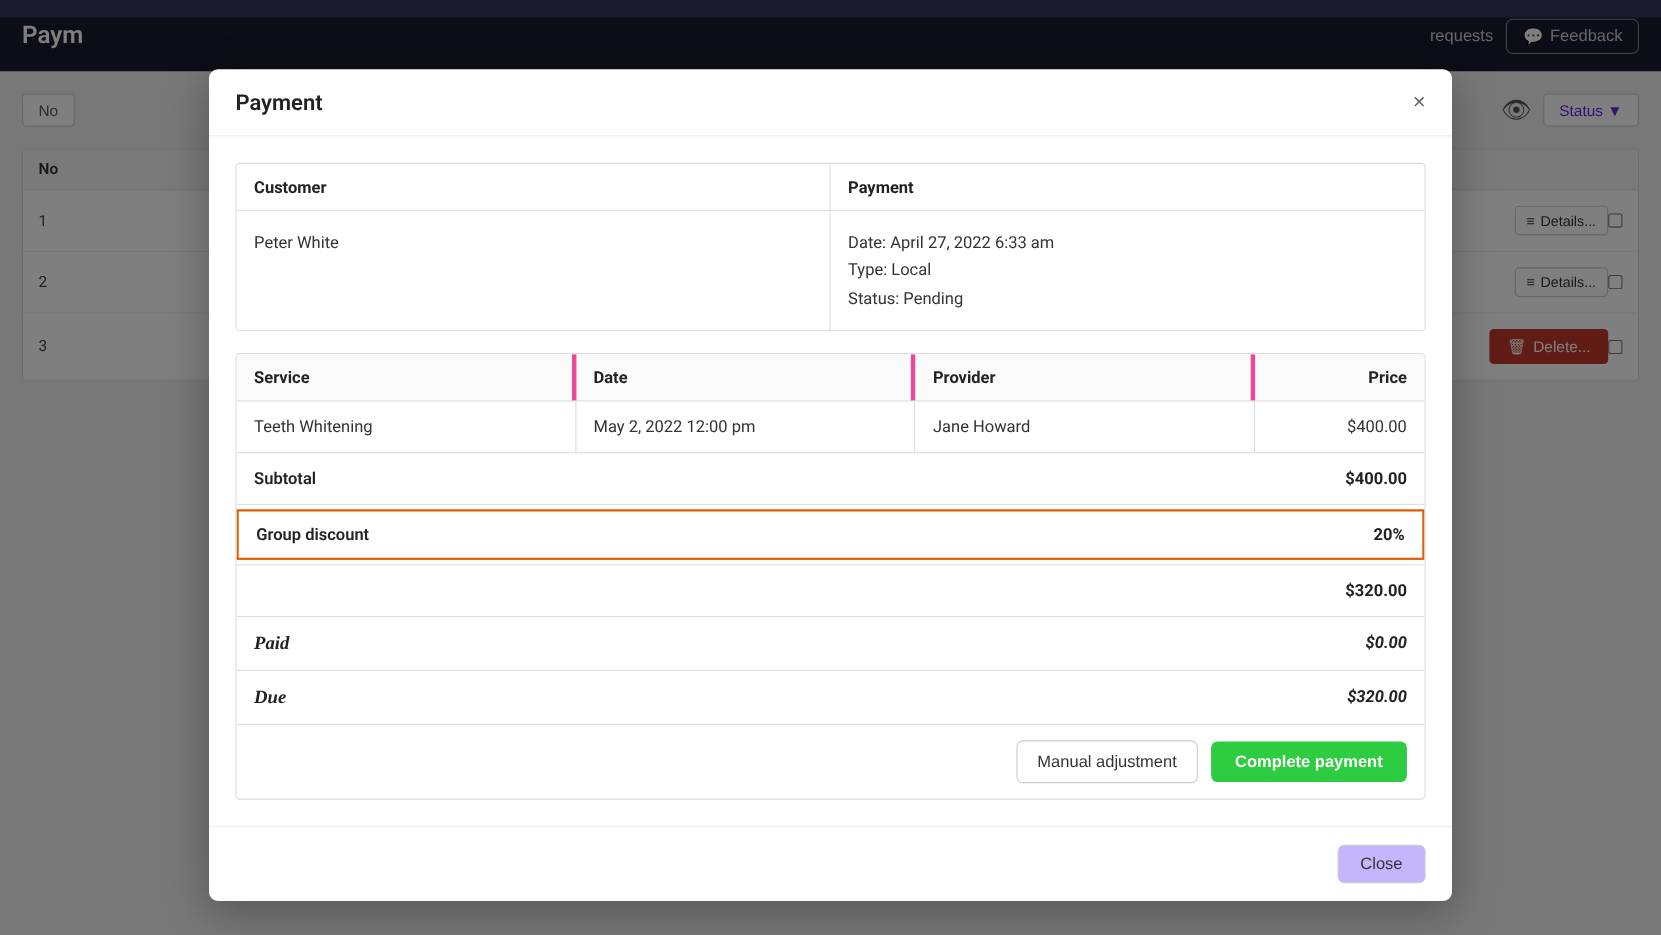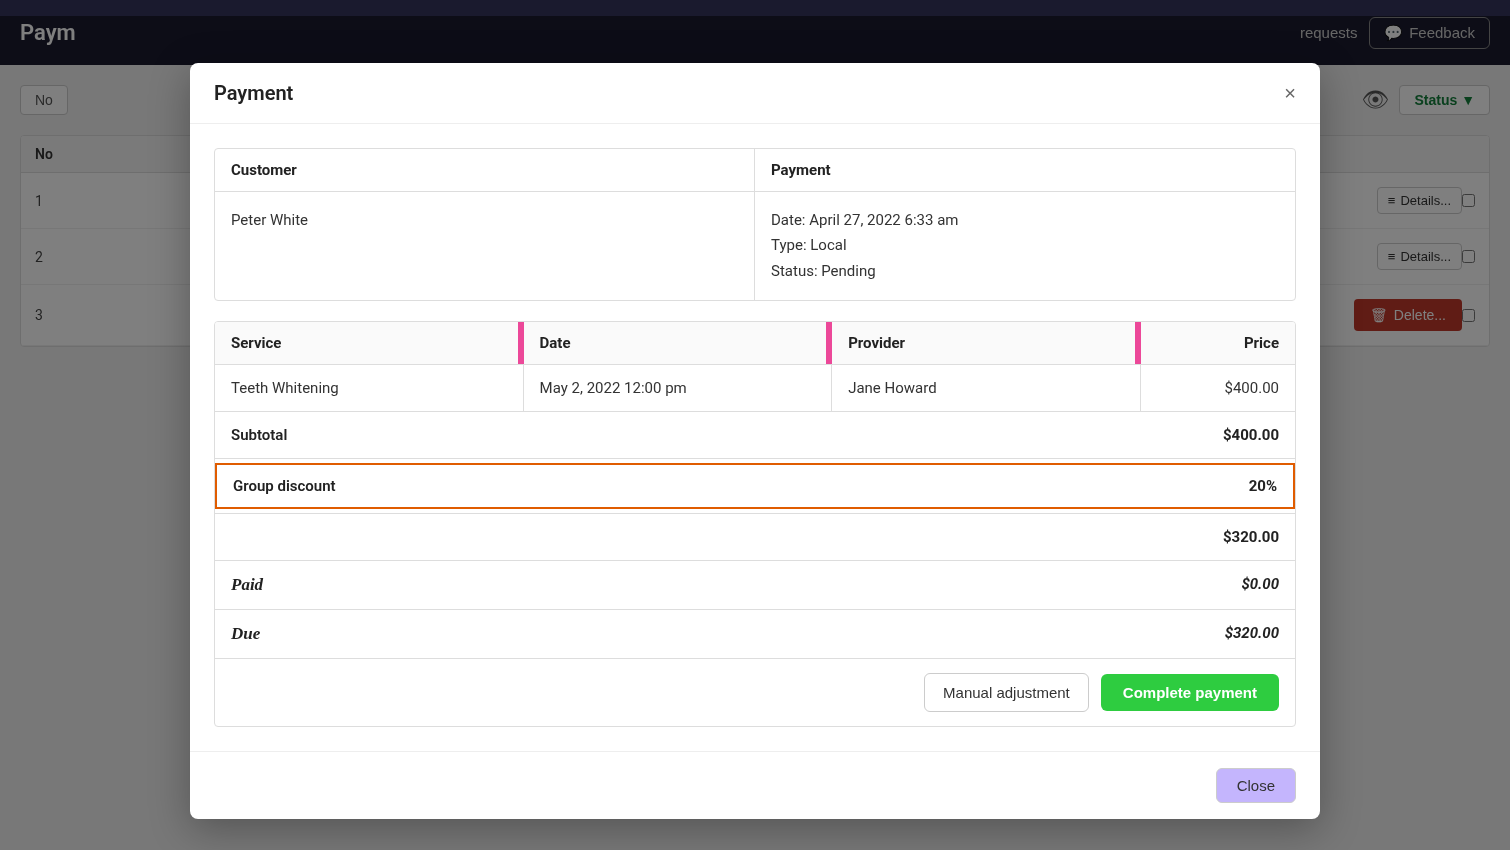--- a/index.html
+++ b/index.html
@@ -99,23 +99,22 @@
       color: #555;
       font-size: 22px;
     }
 
     .bg-status-dropdown {
       background: white;
       border: 1px solid #ccc;
       border-radius: 4px;
       padding: 6px 14px;
       font-size: 14px;
-      color: #15803d;
-      cursor: pointer;
-      font-weight: bold;
+      color: #6d28d9;
+      cursor: pointer;
     }
 
     .bg-table {
       background: white;
       border-radius: 4px;
       border: 1px solid #ddd;
       overflow: hidden;
     }
 
     .bg-table-header {
@@ -272,21 +271,21 @@
       grid-template-columns: 2fr 2fr 2fr 1fr;
       border-bottom: 1px solid #ddd;
       background: #fafafa;
     }
 
     .services-header-cell {
       padding: 12px 16px;
       font-weight: 700;
       font-size: 15px;
       color: #222;
-      border-right: 6px solid #ec4899;
+      border-right: 4px solid #ec4899;
     }
 
     .services-header-cell:last-child {
       border-right: none;
       text-align: right;
     }
 
     .services-data-row {
       display: grid;
       grid-template-columns: 2fr 2fr 2fr 1fr;

